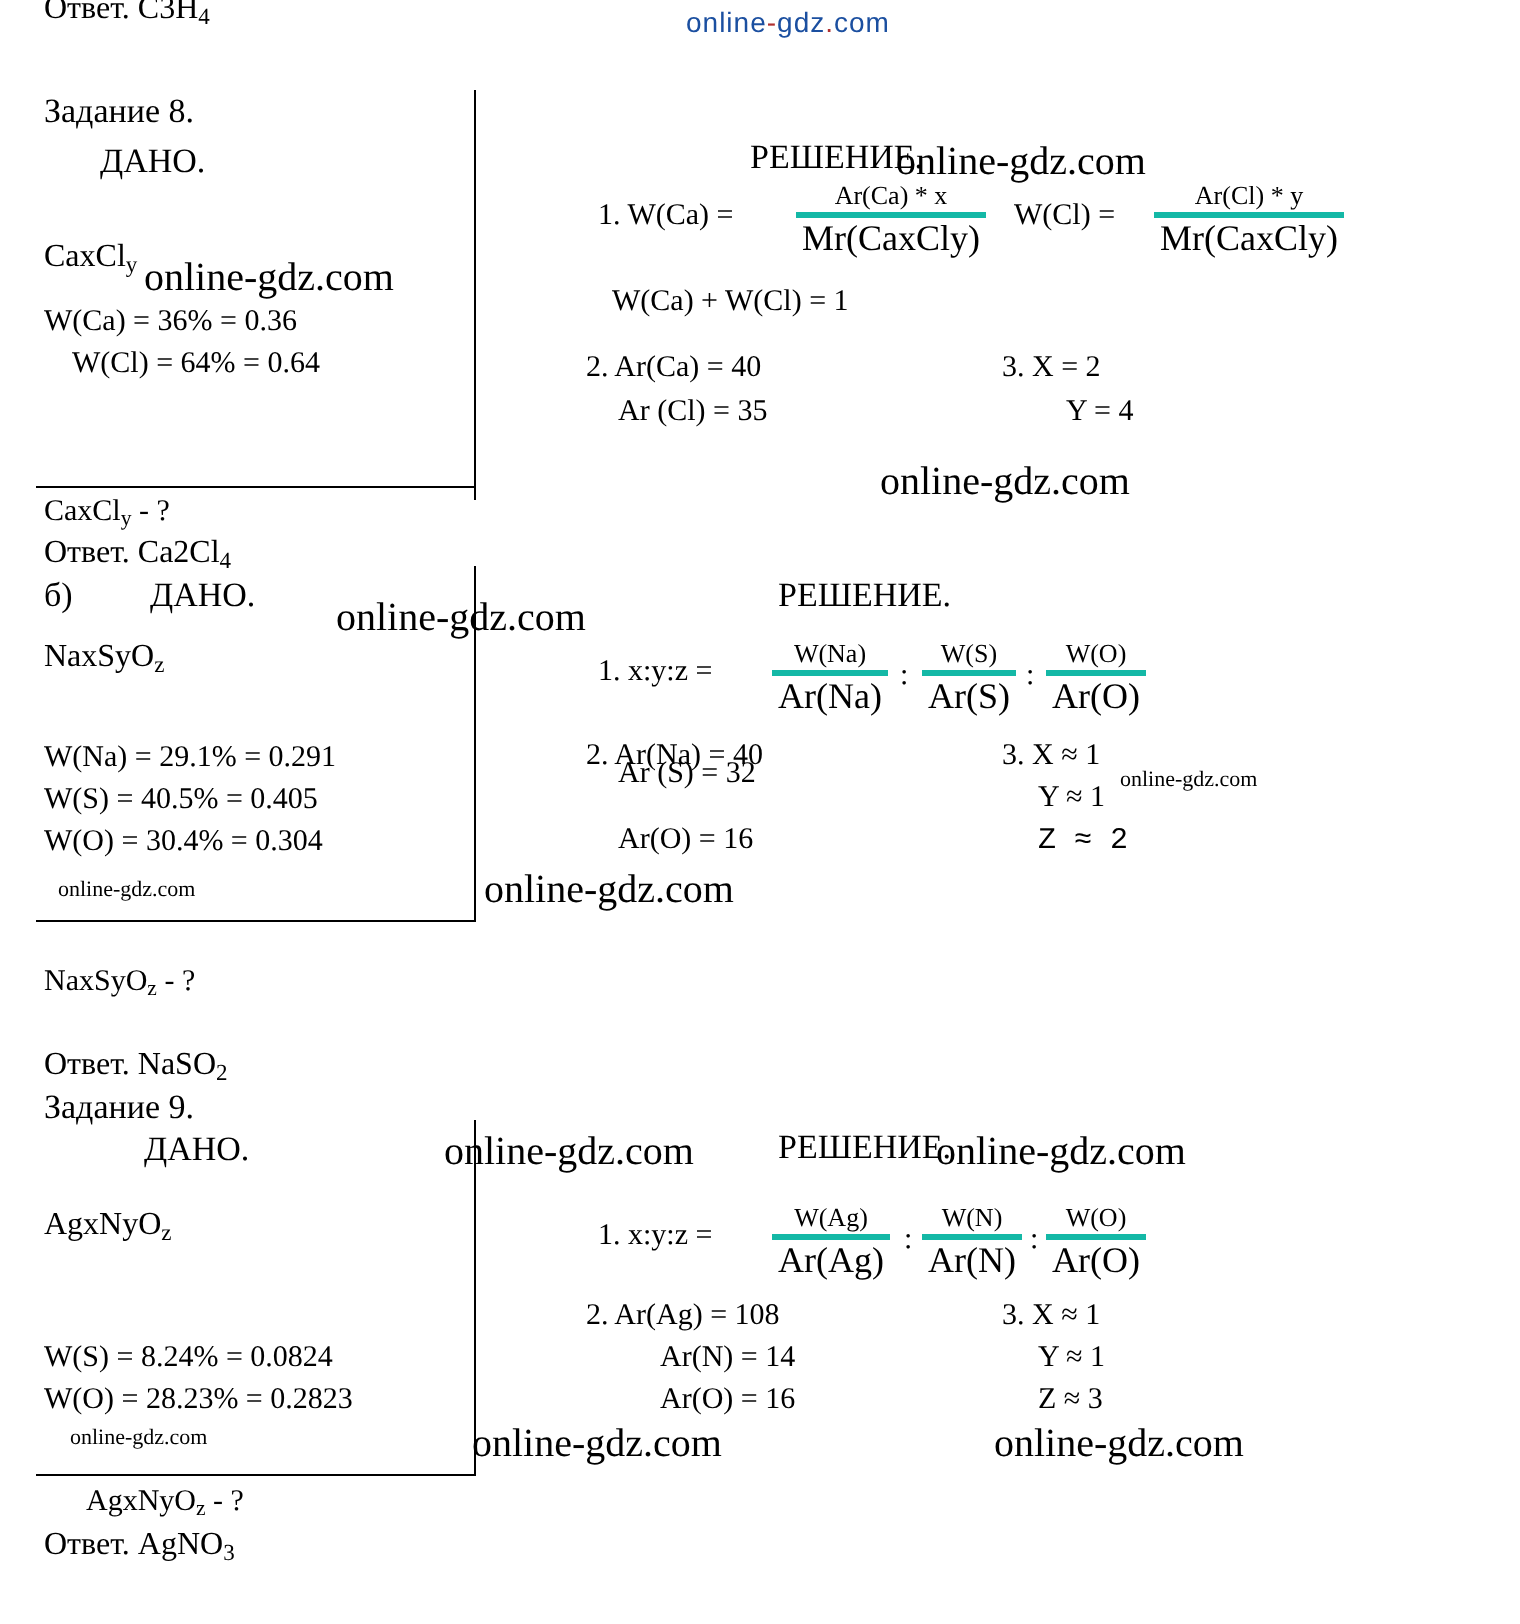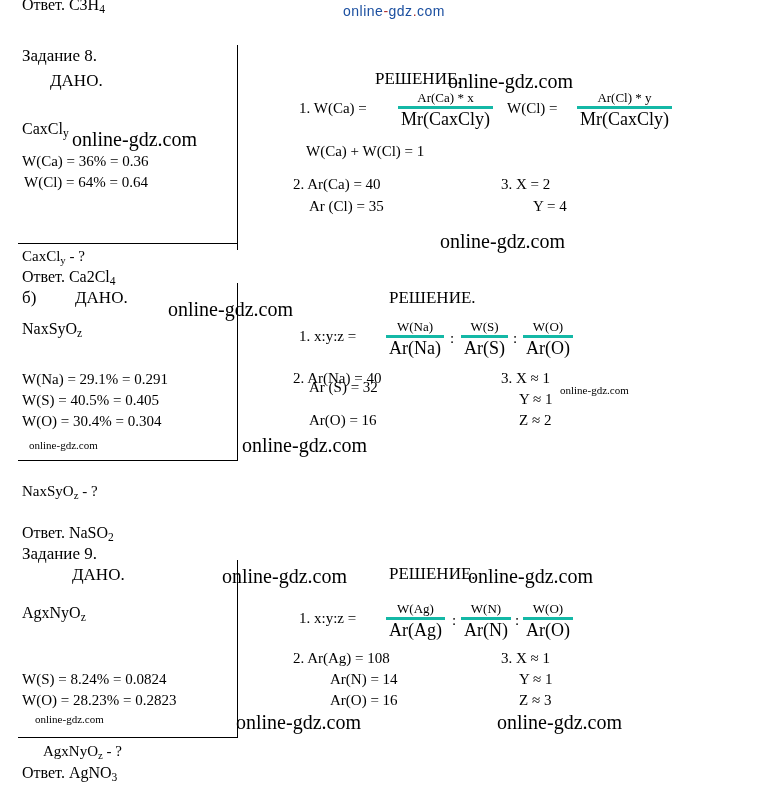--- a/index.html
+++ b/index.html
@@ -81,21 +81,21 @@
 
   <div class="abs serif t16" style="left:22px; top:-4px;">Ответ. C3H<span class="sub">4</span></div>
 
   <div class="abs serif t17" style="left:22px; top:46px;">Задание  8.</div>
   <div class="abs serif t17" style="left:50px; top:71px;">ДАНО.</div>
   <div class="abs serif t17" style="left:375px; top:69px;">РЕШЕНИЕ.</div>
 
   <div class="abs serif t16" style="left:22px; top:120px;">CaxCl<span class="sub">y</span></div>
 
   <div class="abs serif t15" style="left:22px; top:153px;">W(Ca) = 36% = 0.36</div>
-  <div class="abs serif t15" style="left:24px; top:174px;">W(Cl) = 64% = 0.64</div>
+  <div class="abs serif t15" style="left:36px; top:174px;">W(Cl) = 64% = 0.64</div>
 
   <div class="vline" style="left:237px; top:45px; height:205px;"></div>
 
   <div class="hline" style="left:18px; top:243px; width:219px;"></div>
 
   <div class="abs serif t15" style="left:22px; top:248px;">CaxCl<span class="sub">y</span> - ?</div>
   <div class="abs serif t16" style="left:22px; top:268px;">Ответ. Ca2Cl<span class="sub">4</span></div>
 
   <div class="abs serif t15" style="left:299px; top:100px;">1. W(Ca) =</div>
   <div class="frac" style="left:398px; top:91px;">
@@ -144,21 +144,21 @@
   <div class="frac" style="left:523px; top:320px;">
     <span class="num">W(O)</span>
     <span class="den">Ar(O)</span>
   </div>
 
   <div class="abs serif t15" style="left:293px; top:370px;">2. Ar(Na) = 40</div>
   <div class="abs serif t15" style="left:309px; top:379px;">Ar (S) = 32</div>
   <div class="abs serif t15" style="left:309px; top:412px;">Ar(O) = 16</div>
   <div class="abs serif t15" style="left:501px; top:370px;">3. X ≈ 1</div>
   <div class="abs serif t15" style="left:519px; top:391px;">Y ≈ 1</div>
-  <div class="abs serif t15" style="left:519px; top:412px;">Z  ≈ 2</div>
+  <div class="abs serif t15" style="left:519px; top:412px;font-family:Liberation Mono, monospace;">Z  ≈ 2</div>
 
   <div class="abs serif t17" style="left:22px; top:544px;">Задание 9.</div>
   <div class="abs serif t17" style="left:72px; top:565px;">ДАНО.</div>
   <div class="abs serif t17" style="left:389px; top:564px;">РЕШЕНИЕ.</div>
 
   <div class="abs serif t16" style="left:22px; top:604px;">AgxNyO<span class="sub">z</span></div>
 
   <div class="abs serif t15" style="left:22px; top:671px;">W(S) = 8.24% = 0.0824</div>
   <div class="abs serif t15" style="left:22px; top:692px;">W(O) = 28.23% = 0.2823</div>
 

